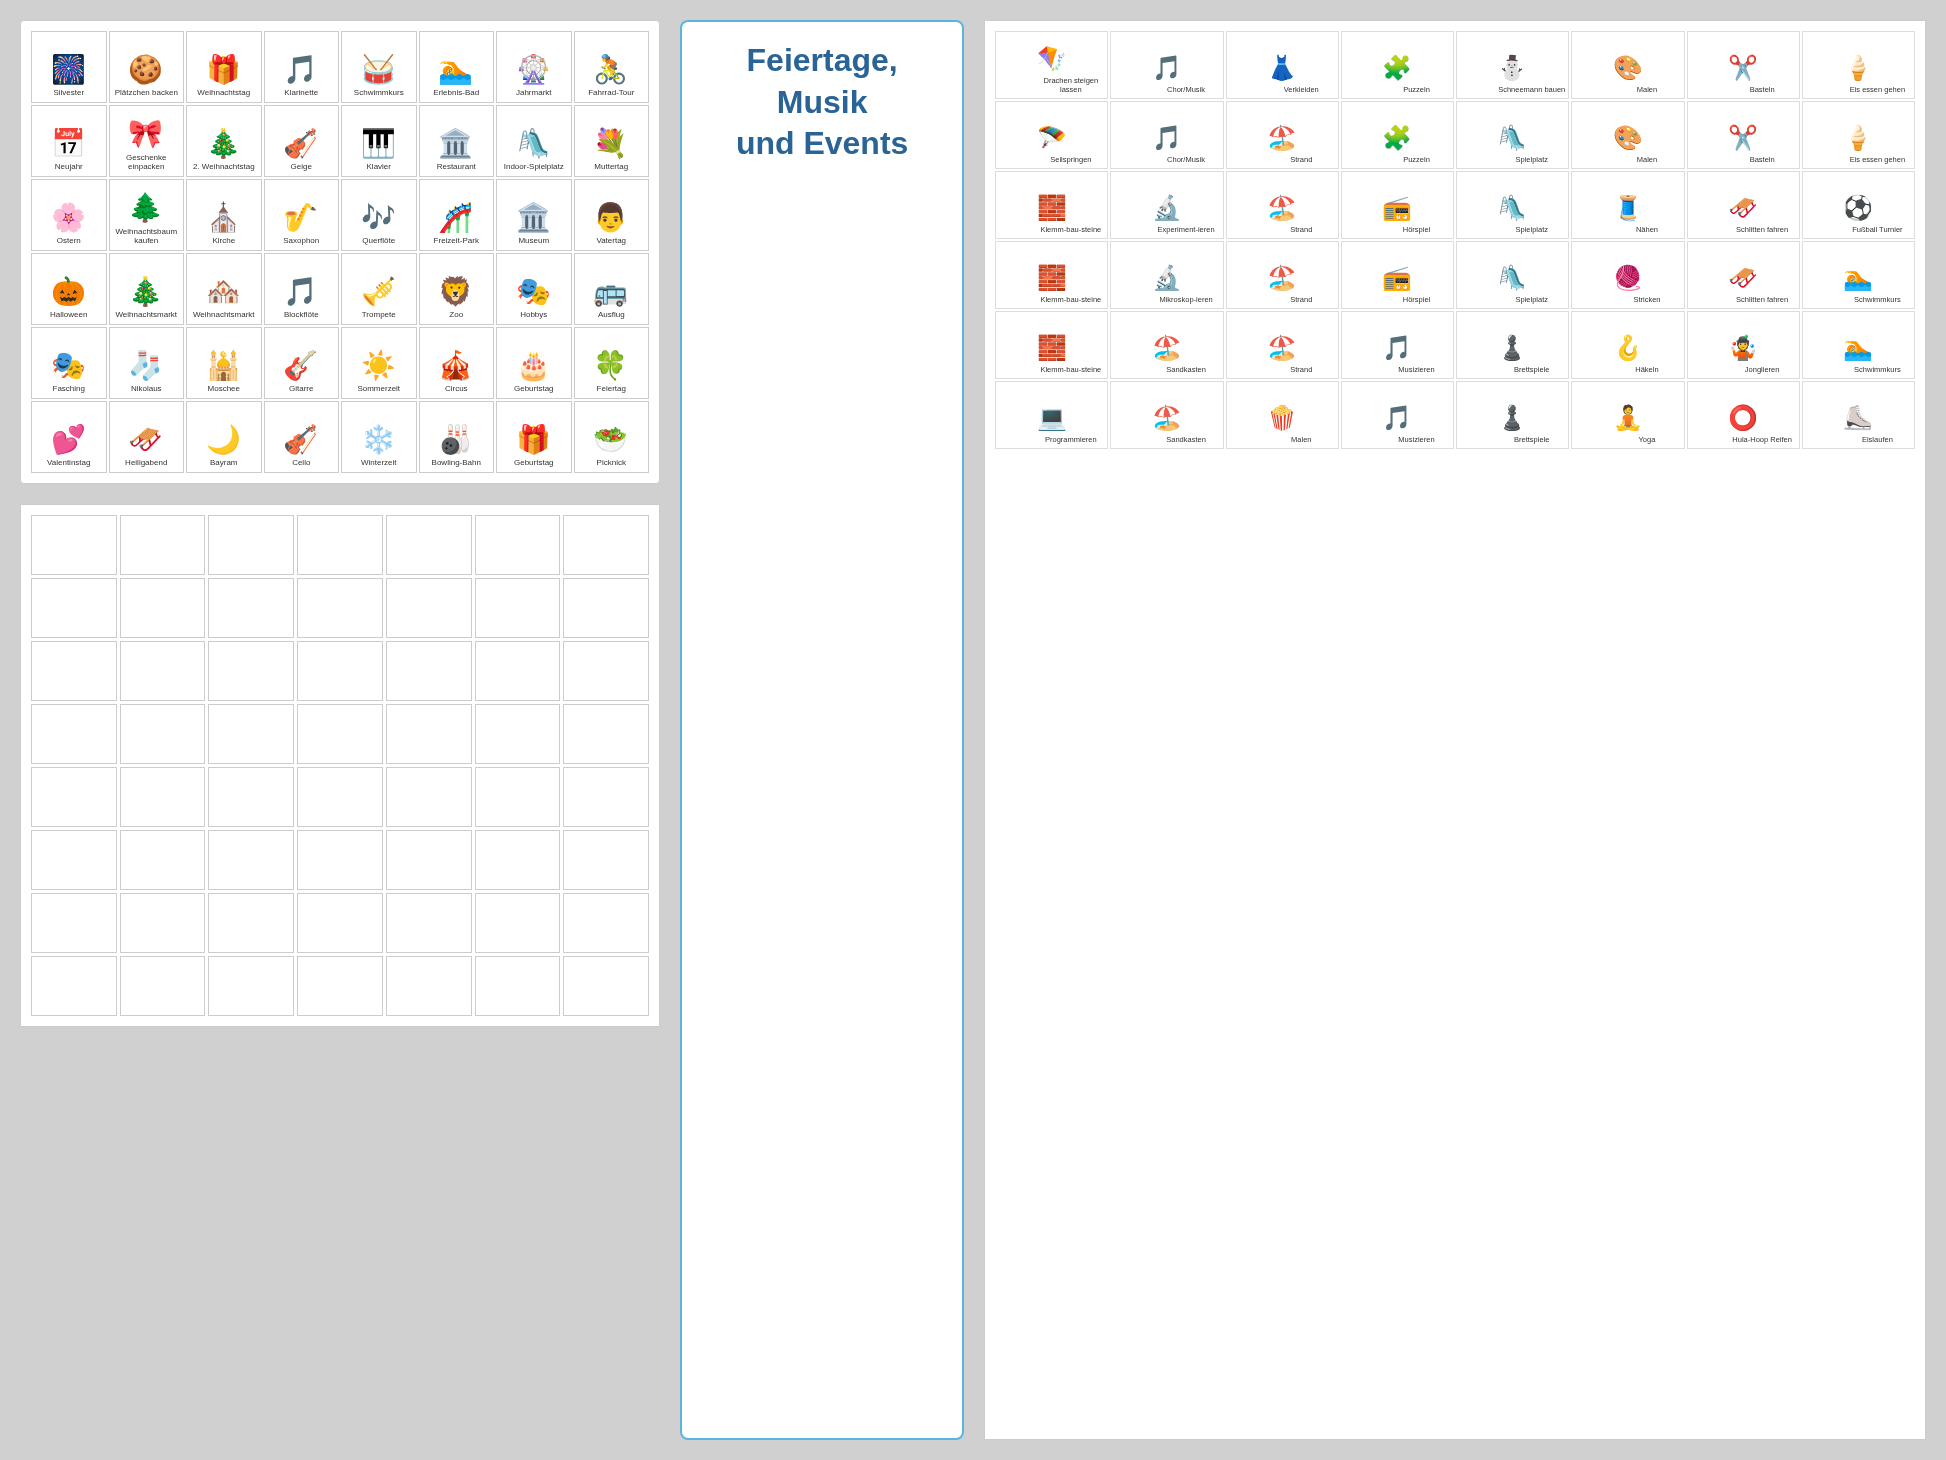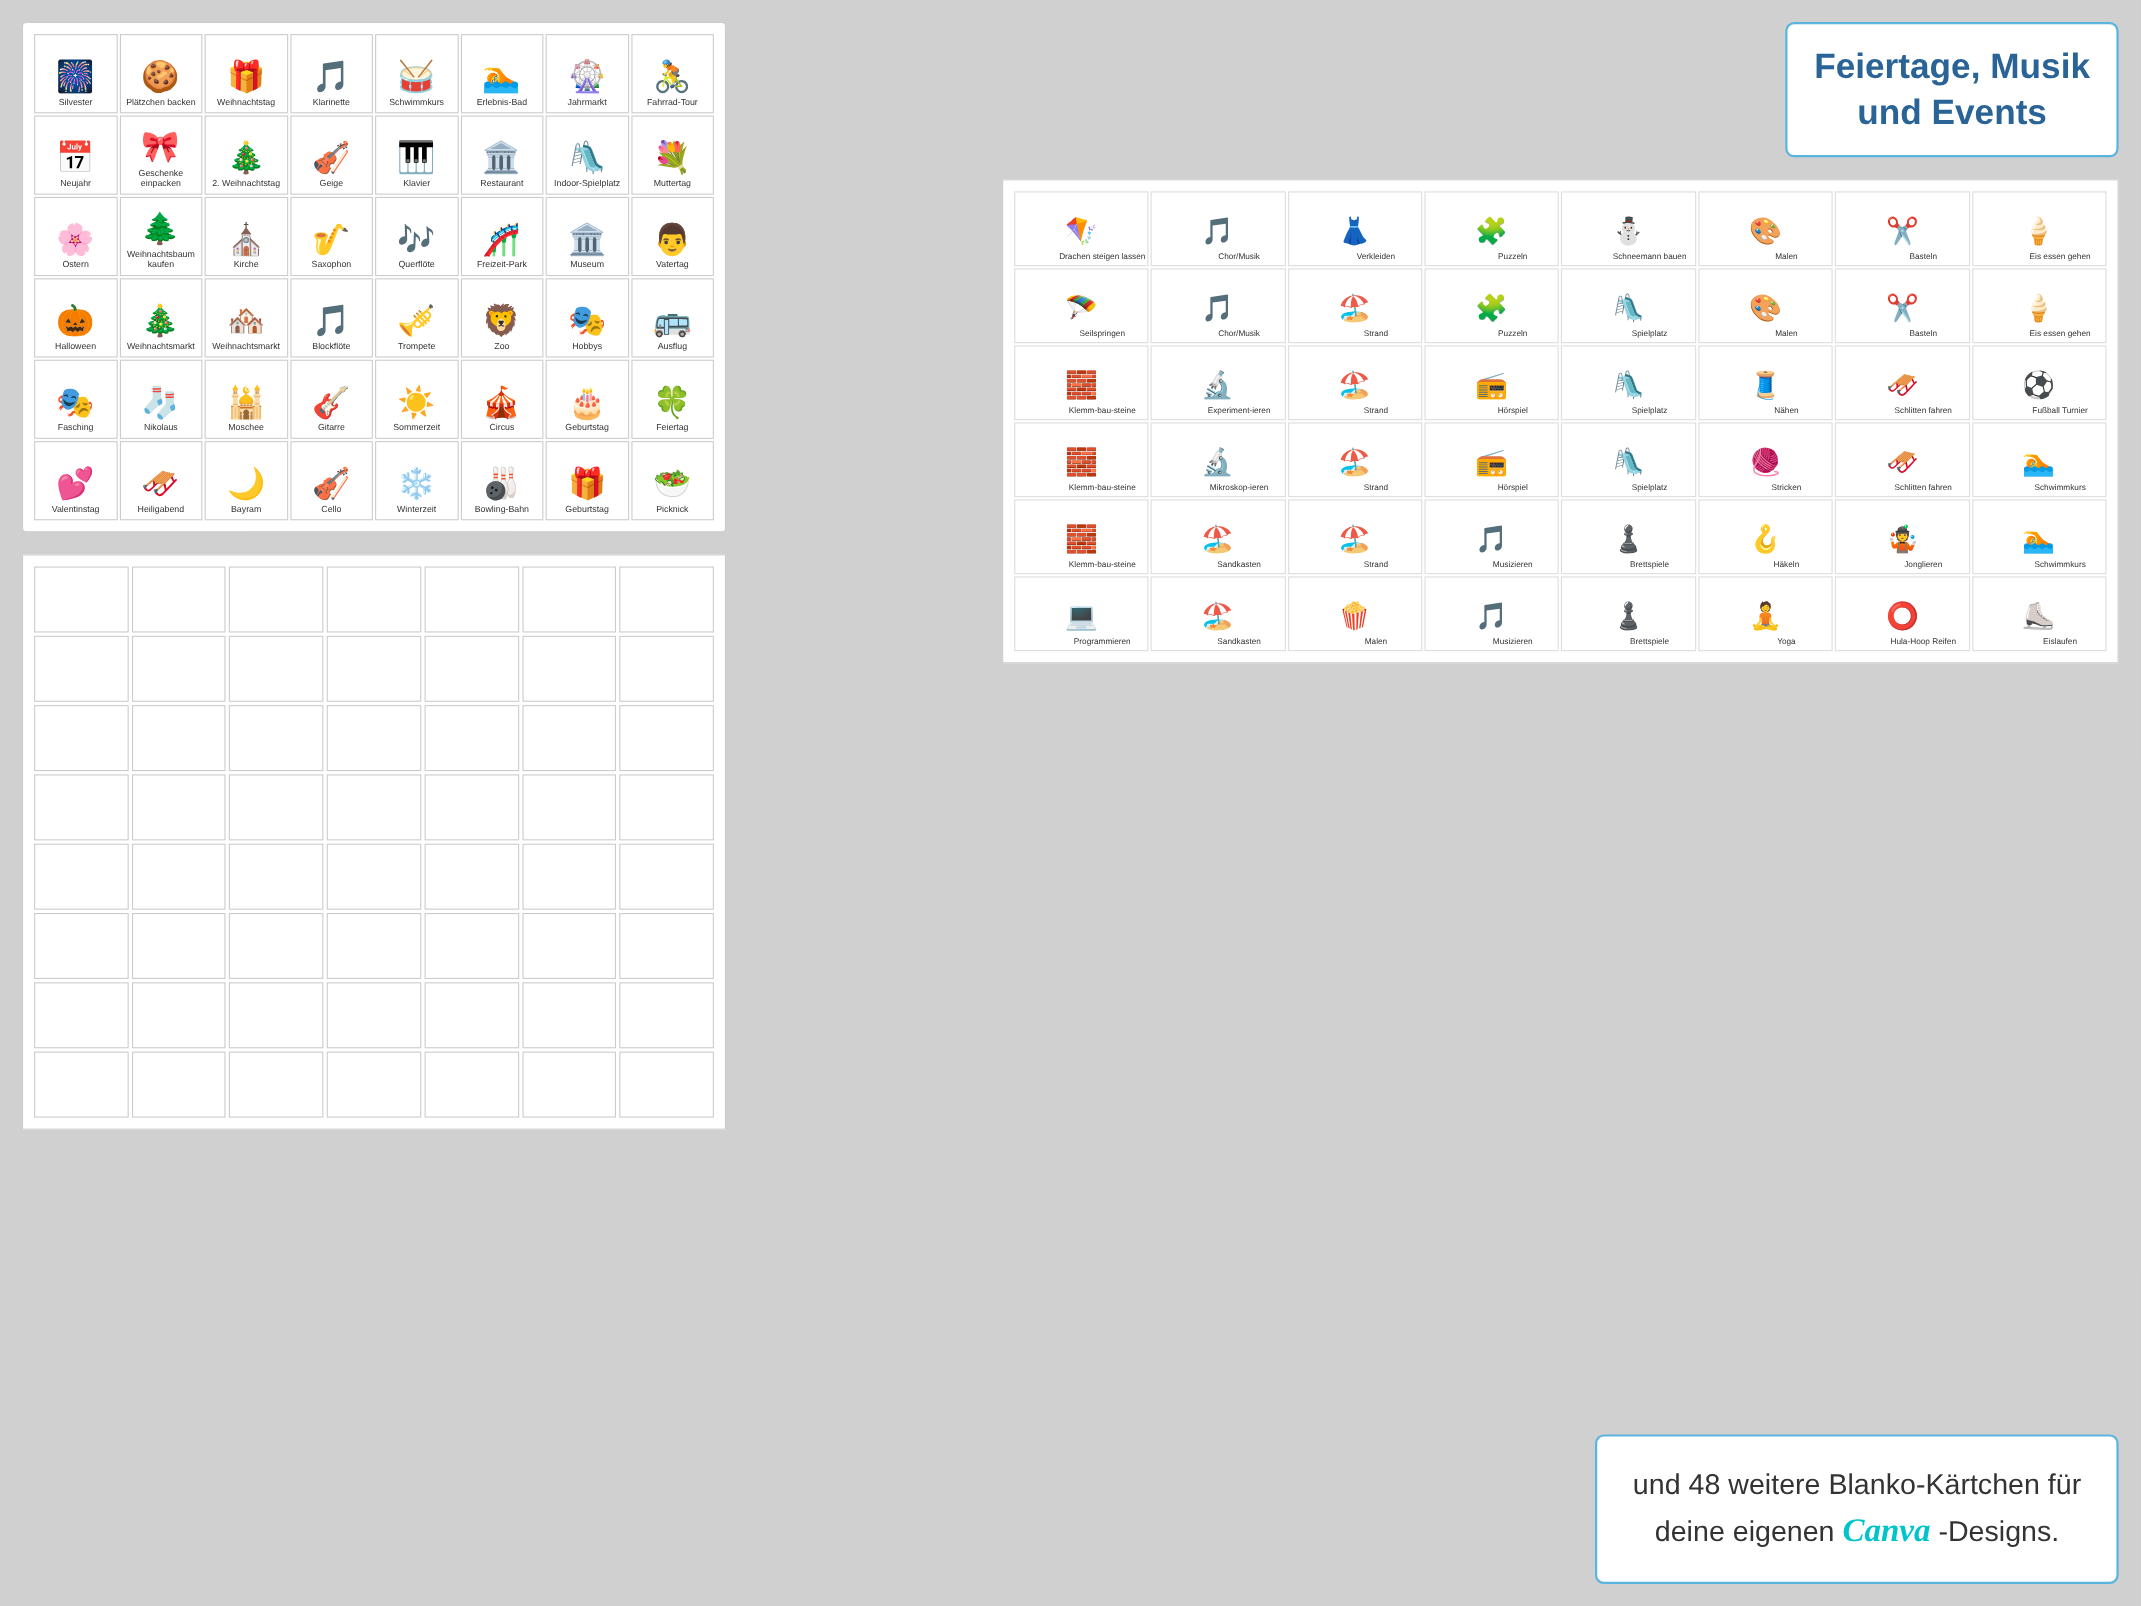--- a/index.html
+++ b/index.html
@@ -17,24 +17,23 @@
 
     .left-section {
       display: flex;
       flex-direction: column;
       gap: 20px;
       width: 640px;
     }
 
     .right-section {
       display: flex;
-      flex-direction: column;
+      flex-direction: row;
       gap: 20px;
       flex: 1;
-      align-items: flex-end;
     }
 
     
     .card-panel {
       background: white;
       border: 1px solid #ccc;
       padding: 10px;
       border-radius: 4px;
     }
 
@@ -630,20 +629,14 @@
       <span class="act-icon">⭕</span>
       <span class="act-label">Hula-Hoop Reifen</span>
     </div>
         <div class="act-cell">
       <span class="act-icon">⛸️</span>
       <span class="act-label">Eislaufen</span>
     </div>
       </div>
   </div>
 
-  <div class="bottom-box">
-    <p>
-      <span>und 48 weitere Blanko-Kärtchen für</span><br>
-      <span>deine eigenen </span><span class="canva-brand">Canva</span><span> -Designs.</span>
-    </p>
-  </div>
 
 </div>
 
 </body></html>

